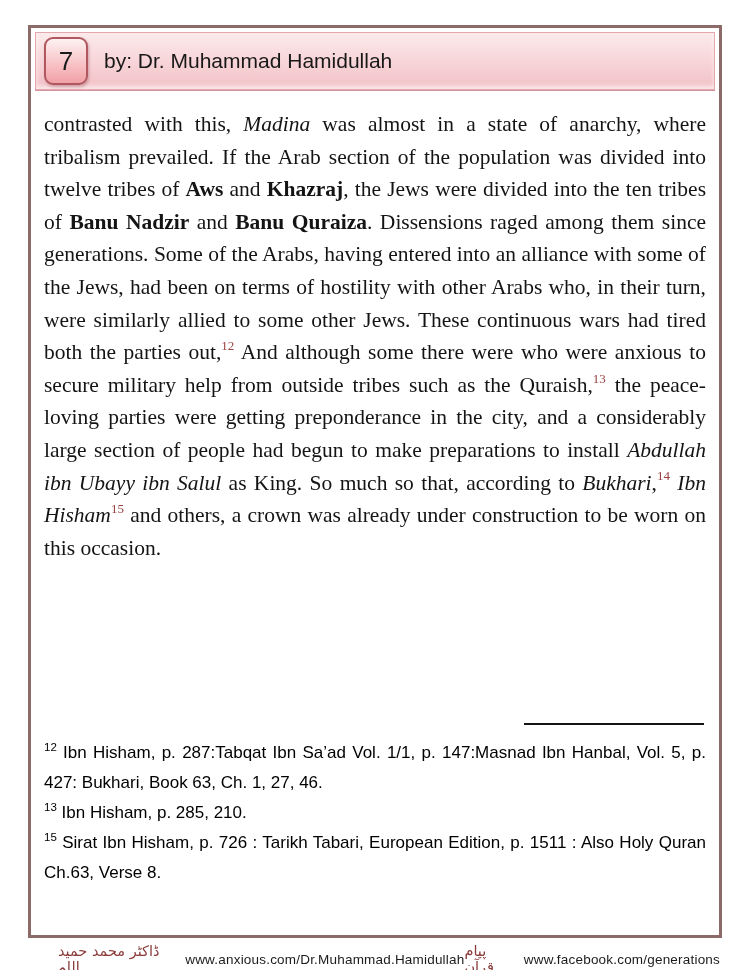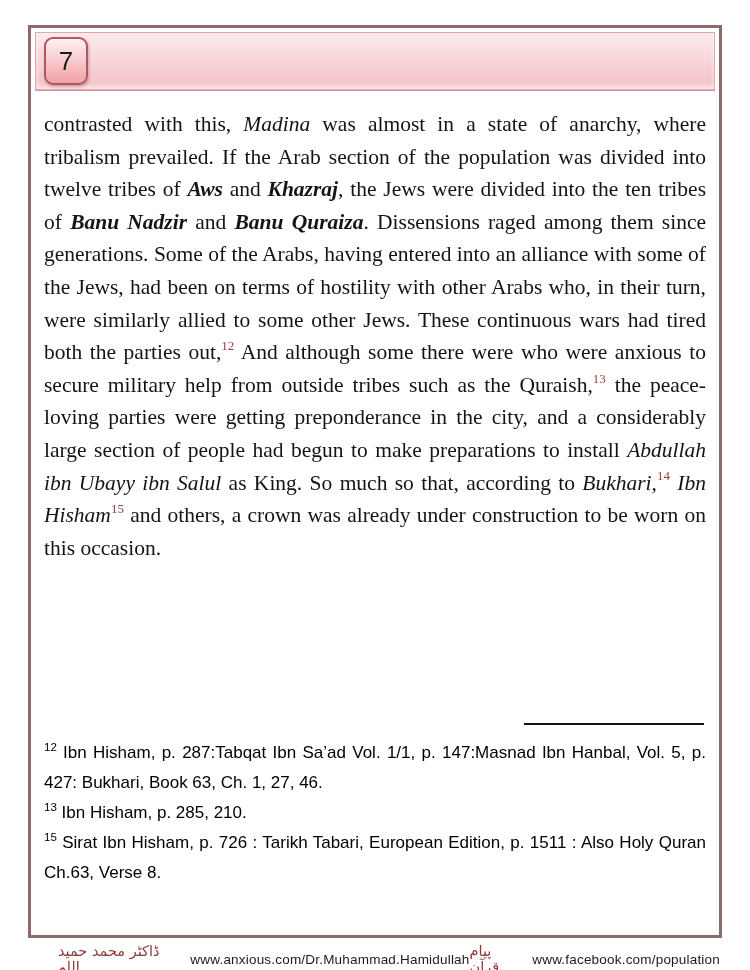--- a/index.html
+++ b/index.html
@@ -33,21 +33,21 @@
   .header-byline{
     color:#181818;font-size:21px;margin-left:16px;white-space:nowrap;
   }
   
   .body-text{
     position:absolute;left:13px;right:13px;top:80px;
     font-family:"Liberation Serif", serif;
     font-size:21.5px;line-height:32.6px;text-align:justify;color:#141414;
   }
   .body-text .it{font-style:italic;}
-  .body-text .bi{font-style:italic;font-weight:bold;}
+  .body-text .bi{font-weight:bold;}
   sup.ref{
     color:#9b4040;font-size:13px;line-height:0;position:relative;top:-1px;
   }
   
   .footnotes{
     position:absolute;left:13px;right:13px;top:695px;
     font-size:17px;line-height:30px;color:#000000;
   }
   .fn-sep{
     width:180px;height:2px;background:#151515;margin:0 2px 13px auto;
@@ -70,20 +70,21 @@
 </style>
 </head>
 <body>
 
 <div class="page-frame">
 
   <div class="header-bar">
     <div class="page-num">
       <span>7</span>
     </div>
+    <span class="header-byline">by: Dr. Muhammad Hamidullah</span>
   </div>
 
   <div class="body-text"><span>contrasted with this, </span><span class="it">Madina</span><span> was almost in a state of anarchy, where tribalism prevailed. If the Arab section of the population was divided into twelve tribes of </span><span class="bi">Aws</span><span> and </span><span class="bi">Khazraj</span><span>, the Jews were divided into the ten tribes of </span><span class="bi">Banu Nadzir</span><span> and </span><span class="bi">Banu Quraiza</span><span>. Dissensions raged among them since generations. Some of the Arabs, having entered into an alliance with some of the Jews, had been on terms of hostility with other Arabs who, in their turn, were similarly allied to some other Jews. These continuous wars had tired both the parties out,</span><sup class="ref">12</sup><span> And although some there were who were anxious to secure military help from outside tribes such as the Quraish,</span><sup class="ref">13</sup><span> the peace-loving parties were getting preponderance in the city, and a considerably large section of people had begun to make preparations to install </span><span class="it">Abdullah ibn Ubayy ibn Salul</span><span> as King. So much so that, according to </span><span class="it">Bukhari</span><span>,</span><sup class="ref">14</sup><span> </span><span class="it">Ibn Hisham</span><sup class="ref">15</sup><span> and others, a crown was already under construction to be worn on this occasion.</span></div>
 
   <div class="footnotes">
     <div class="fn-sep"></div>
     <div>
         <div class="footnote"><sup>12</sup><span> Ibn Hisham, p. 287:Tabqat Ibn Sa’ad Vol. 1/1, p. 147:Masnad Ibn Hanbal, Vol. 5, p. 427: Bukhari, Book 63, Ch. 1, 27, 46.</span></div>
         <div class="footnote"><sup>13</sup><span> Ibn Hisham, p. 285, 210.</span></div>
         <div class="footnote"><sup>15</sup><span> Sirat Ibn Hisham, p. 726 : Tarikh Tabari, European Edition, p. 1511 : Also Holy Quran Ch.63, Verse 8.</span></div>
@@ -92,15 +93,15 @@
 
 </div>
 
 <div class="page-footer">
   <div class="footer-group left">
     <span class="calligraphy">ڈاکٹر محمد حمید اللہ</span>
     <span class="footer-url">www.anxious.com/Dr.Muhammad.Hamidullah</span>
   </div>
   <div class="footer-group right">
     <span class="calligraphy">پیام قرآن</span>
-    <span class="footer-url">www.facebook.com/population</span>
+    <span class="footer-url">www.facebook.com/generations</span>
   </div>
 </div>
 
 </body></html>

